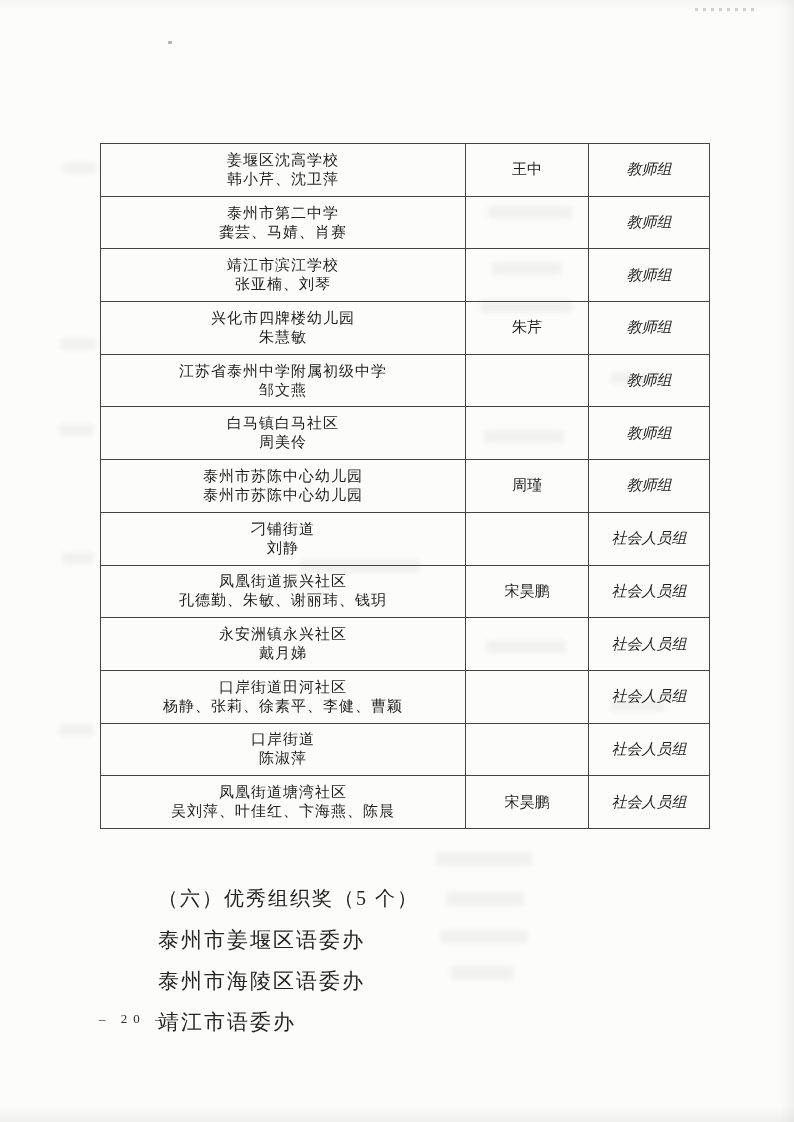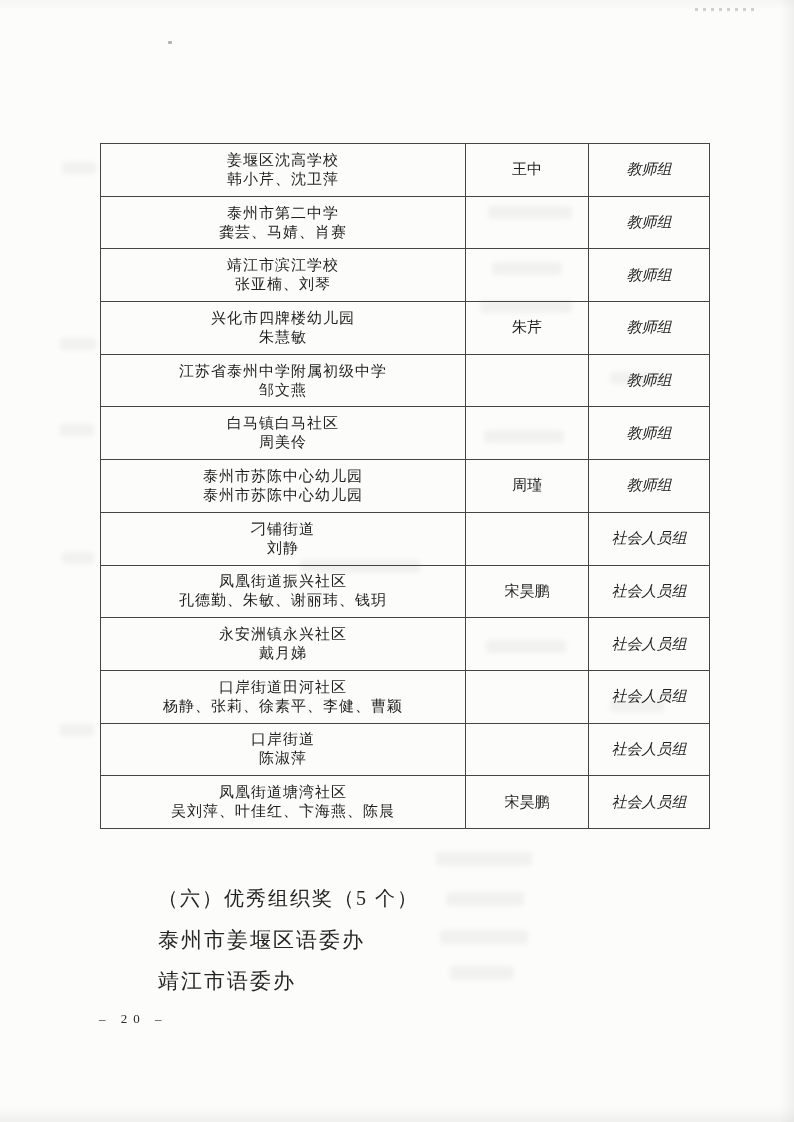--- a/index.html
+++ b/index.html
@@ -214,17 +214,18 @@
     </td>
     <td class="c2">宋昊鹏</td>
     <td class="c3">社会人员组</td>
   </tr>
 </tbody>
   </table>
 
   <div class="section">
     <div class="heading">（六）优秀组织奖（5 个）</div>
     <div class="item">泰州市姜堰区语委办</div>
+    <div class="item">泰州市海陵区语委办</div>
     <div class="item">靖江市语委办</div>
   </div>
 
   <div class="pagenum">– 20 –</div>
 </div>
 
 </body></html>

